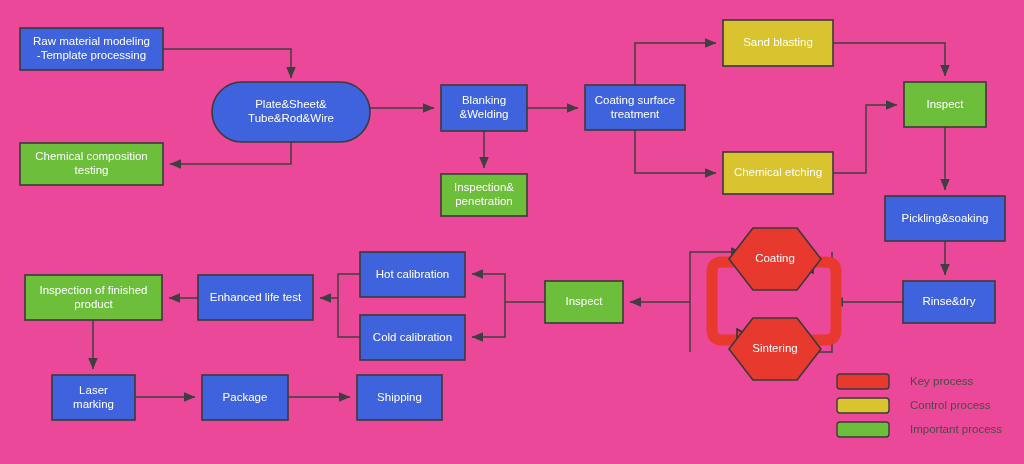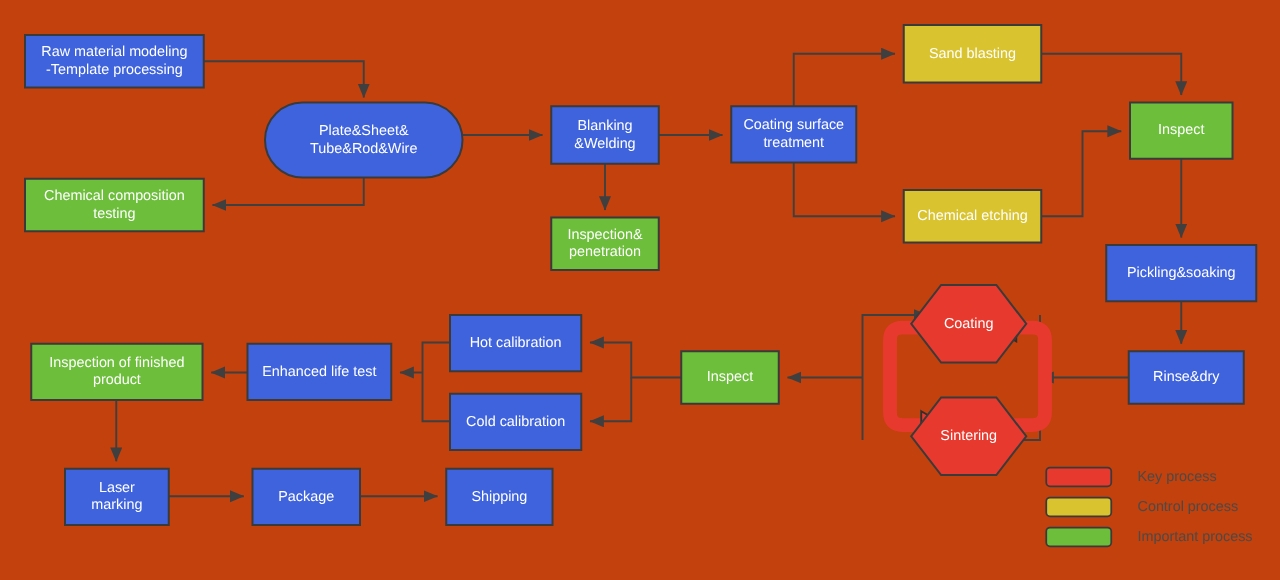--- a/index.html
+++ b/index.html
@@ -5,21 +5,21 @@
 <style>
   html, body {
     margin: 0;
     padding: 0;
     background: #ffffff;
   }
   #root {
     position: relative;
     width: 1024px;
     height: 464px;
-    background: #c2410c;
+    background: #ec4899;
     font-family: "Liberation Sans", sans-serif;
     overflow: hidden;
   }
   svg#flow {
     position: absolute;
     left: 0;
     top: 0;
     width: 1024px;
     height: 464px;
   }

